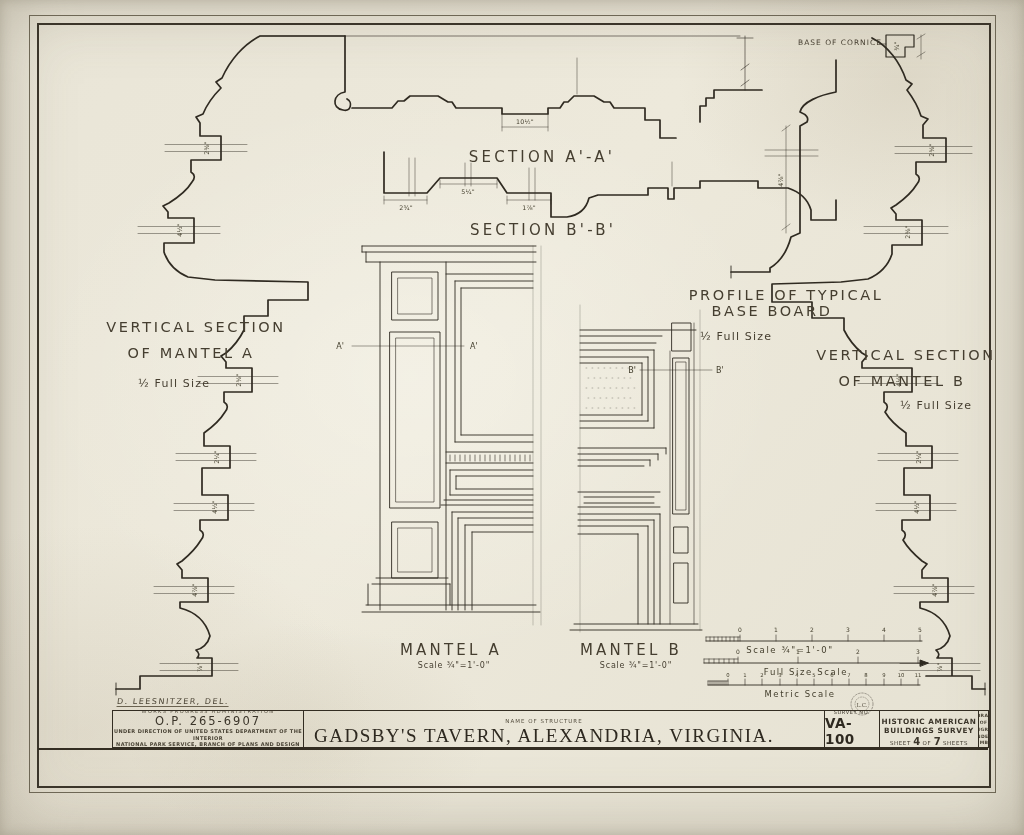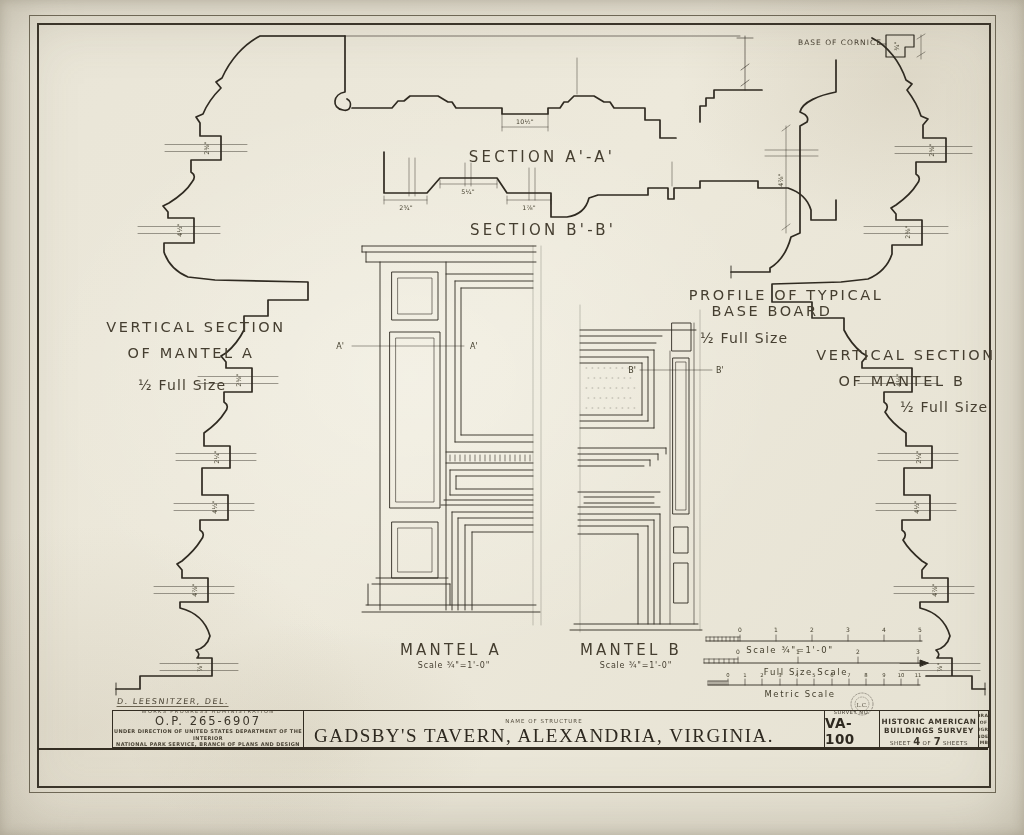--- a/index.html
+++ b/index.html
@@ -19,21 +19,21 @@
   .w17{stroke-width:1.7}.w12{stroke-width:1.2}.w09{stroke-width:.9}.w06{stroke-width:.6}.w04{stroke-width:.45}
   .faint{opacity:.4}
   text.dim{font-family:"DejaVu Sans",sans-serif;font-size:6.3px;fill:#45402f;letter-spacing:.2px}
   text.tick{font-family:"DejaVu Sans",sans-serif;font-size:6px;fill:#45402f}
   text.mark{font-family:"DejaVu Sans",sans-serif;font-size:8px;fill:#45402f}
   text.sclbl{font-family:"DejaVu Sans",sans-serif;font-size:8.5px;fill:#45402f;letter-spacing:1.6px}
   text.stamp{font-family:"DejaVu Serif",serif;font-size:5.5px;fill:#5a5344}
   .lbl{position:absolute;color:#453e30;white-space:nowrap;}
   .big{font-size:15px;letter-spacing:3.2px;}
   .mid{font-size:14.5px;letter-spacing:2.6px;}
-  .sm{font-size:14px;letter-spacing:1.2px;}
+  .sm{font-size:11px;letter-spacing:1.2px;}
   .tiny{font-size:7.5px;letter-spacing:1px;}
   .c{transform:translateX(-50%);}
   
   .tb{position:absolute;left:112px;top:710px;width:877px;height:38px;display:flex;
       border:1.6px solid #332d22;box-sizing:border-box;color:#3b352a;}
   .tb .cell{box-sizing:border-box;border-left:1.6px solid #332d22;display:flex;flex-direction:column;
       align-items:center;justify-content:flex-end;overflow:hidden;}
   .tb .cell:first-child{border-left:none;}
   .t-agency{font-size:5px;letter-spacing:1.4px;color:#554e3f;}
   .t-op{font-size:11.5px;letter-spacing:2px;color:#3b352a;}

